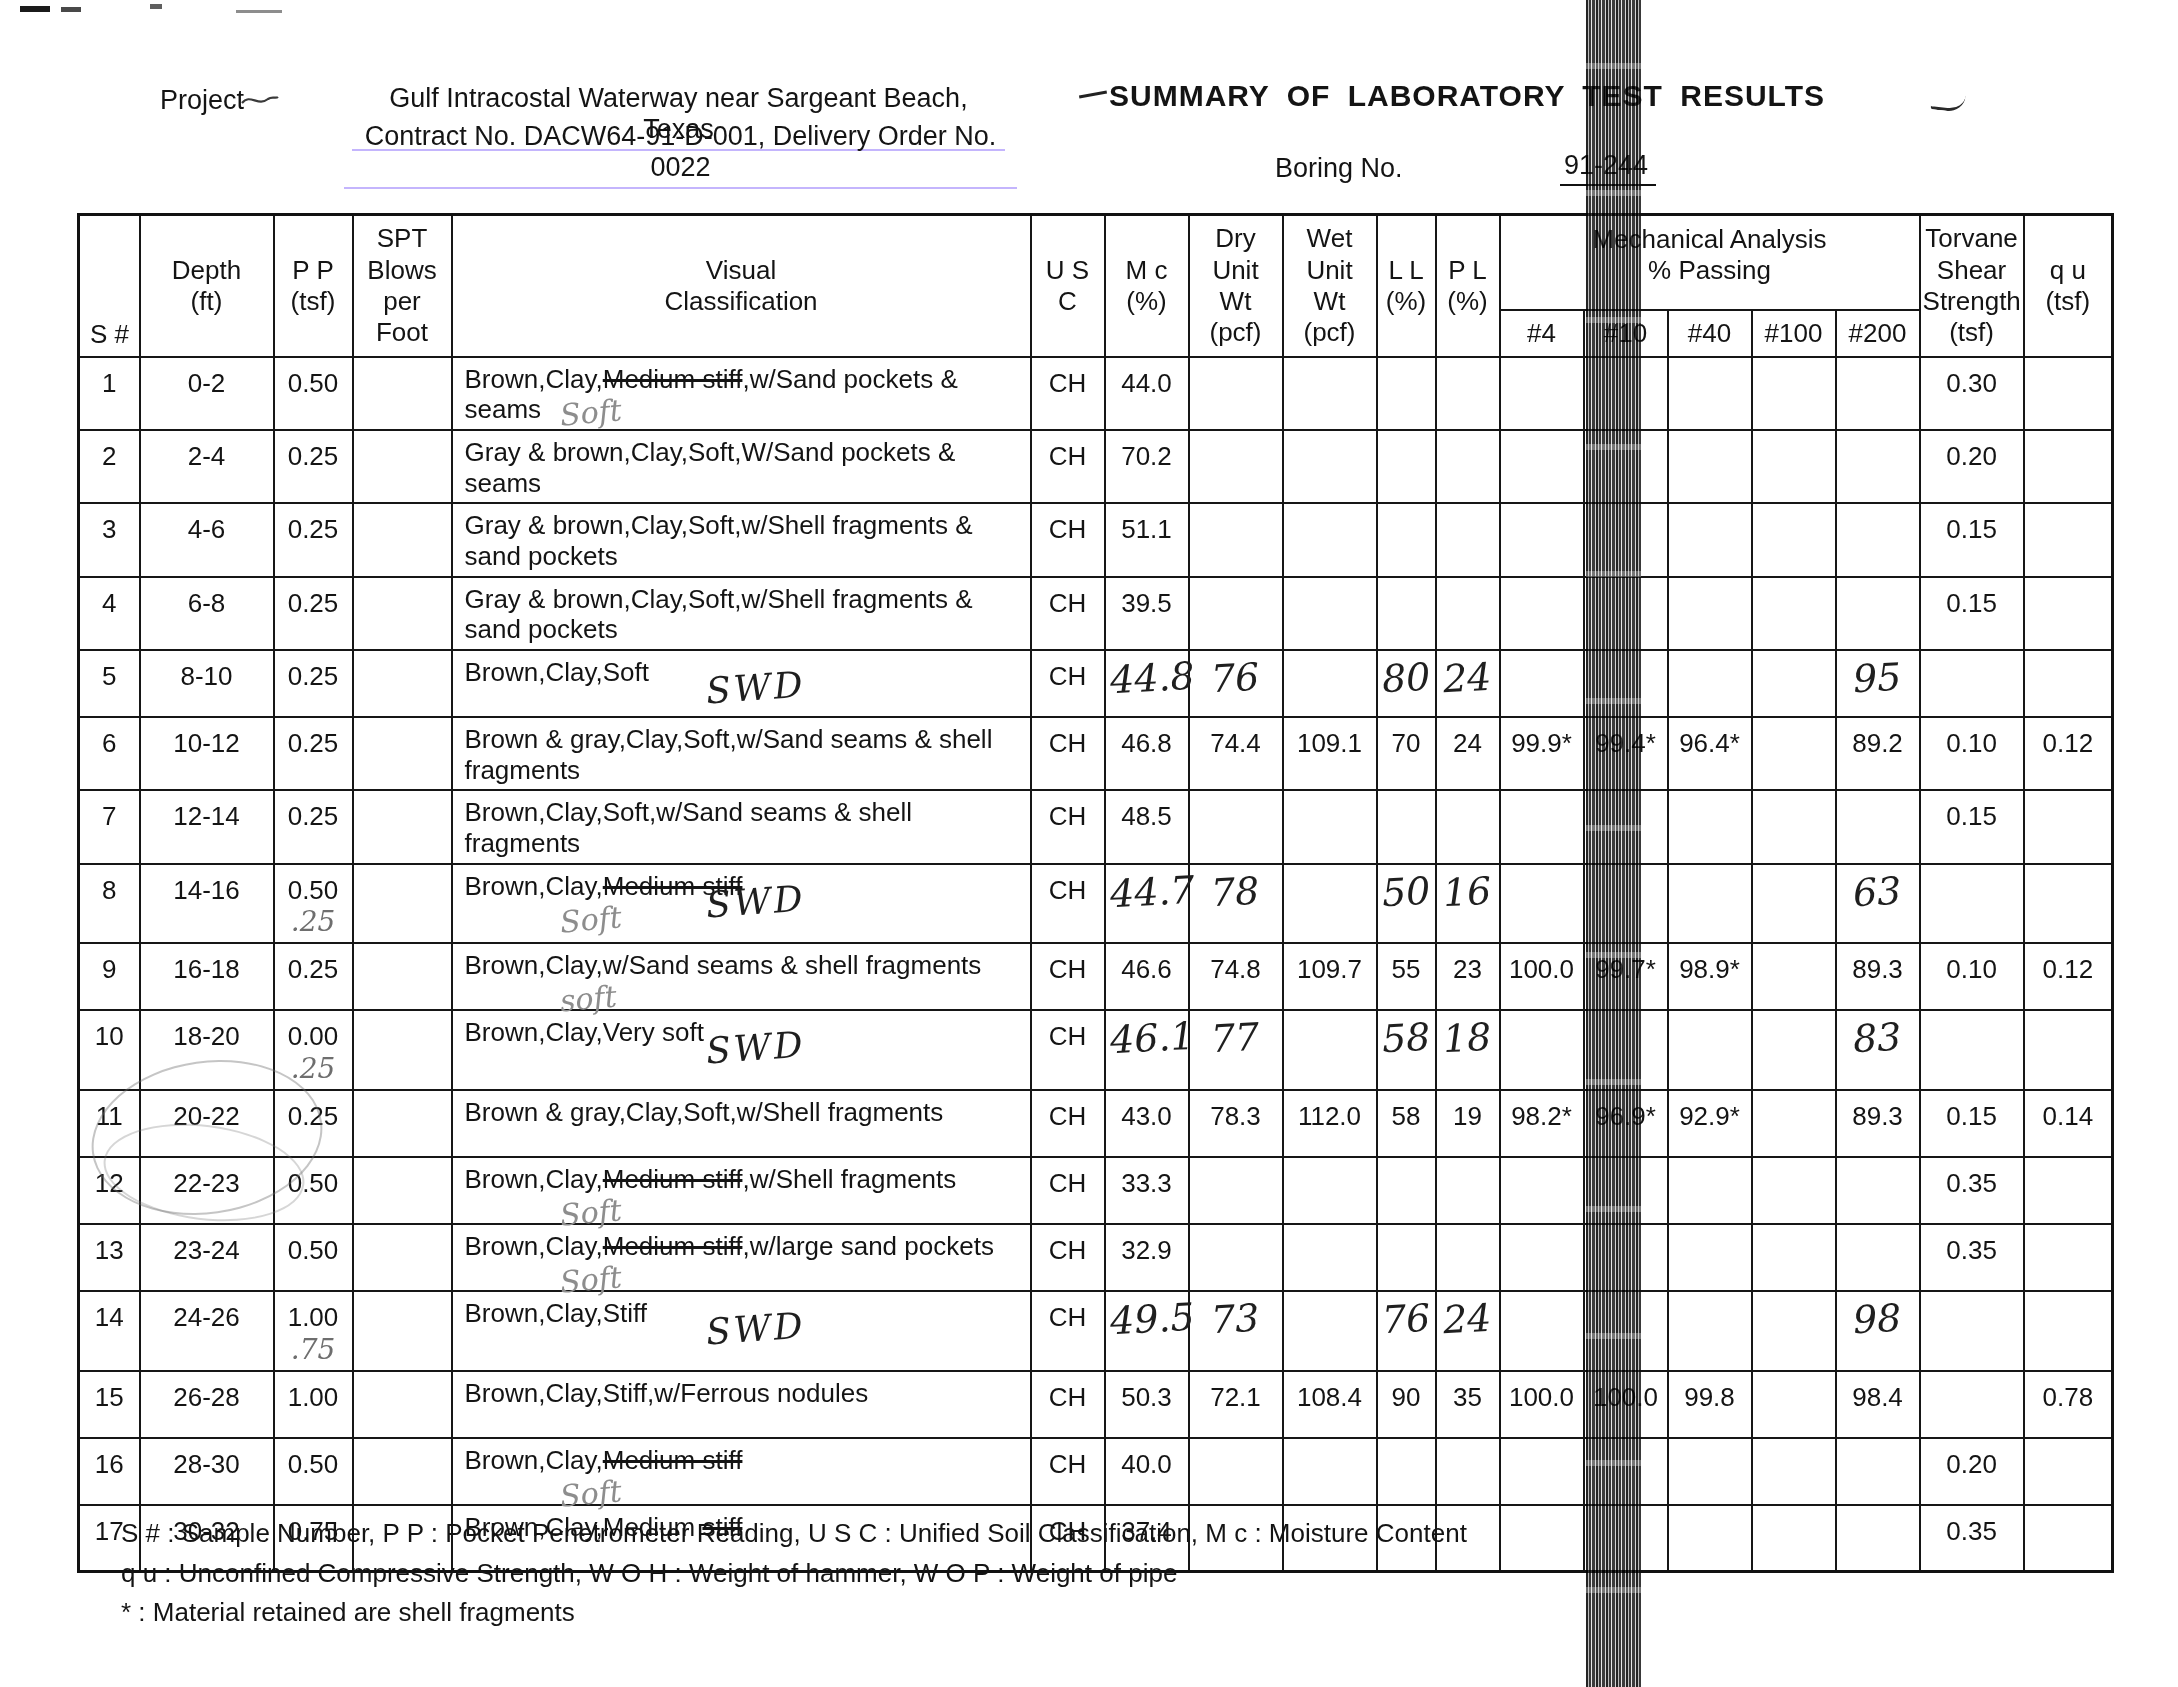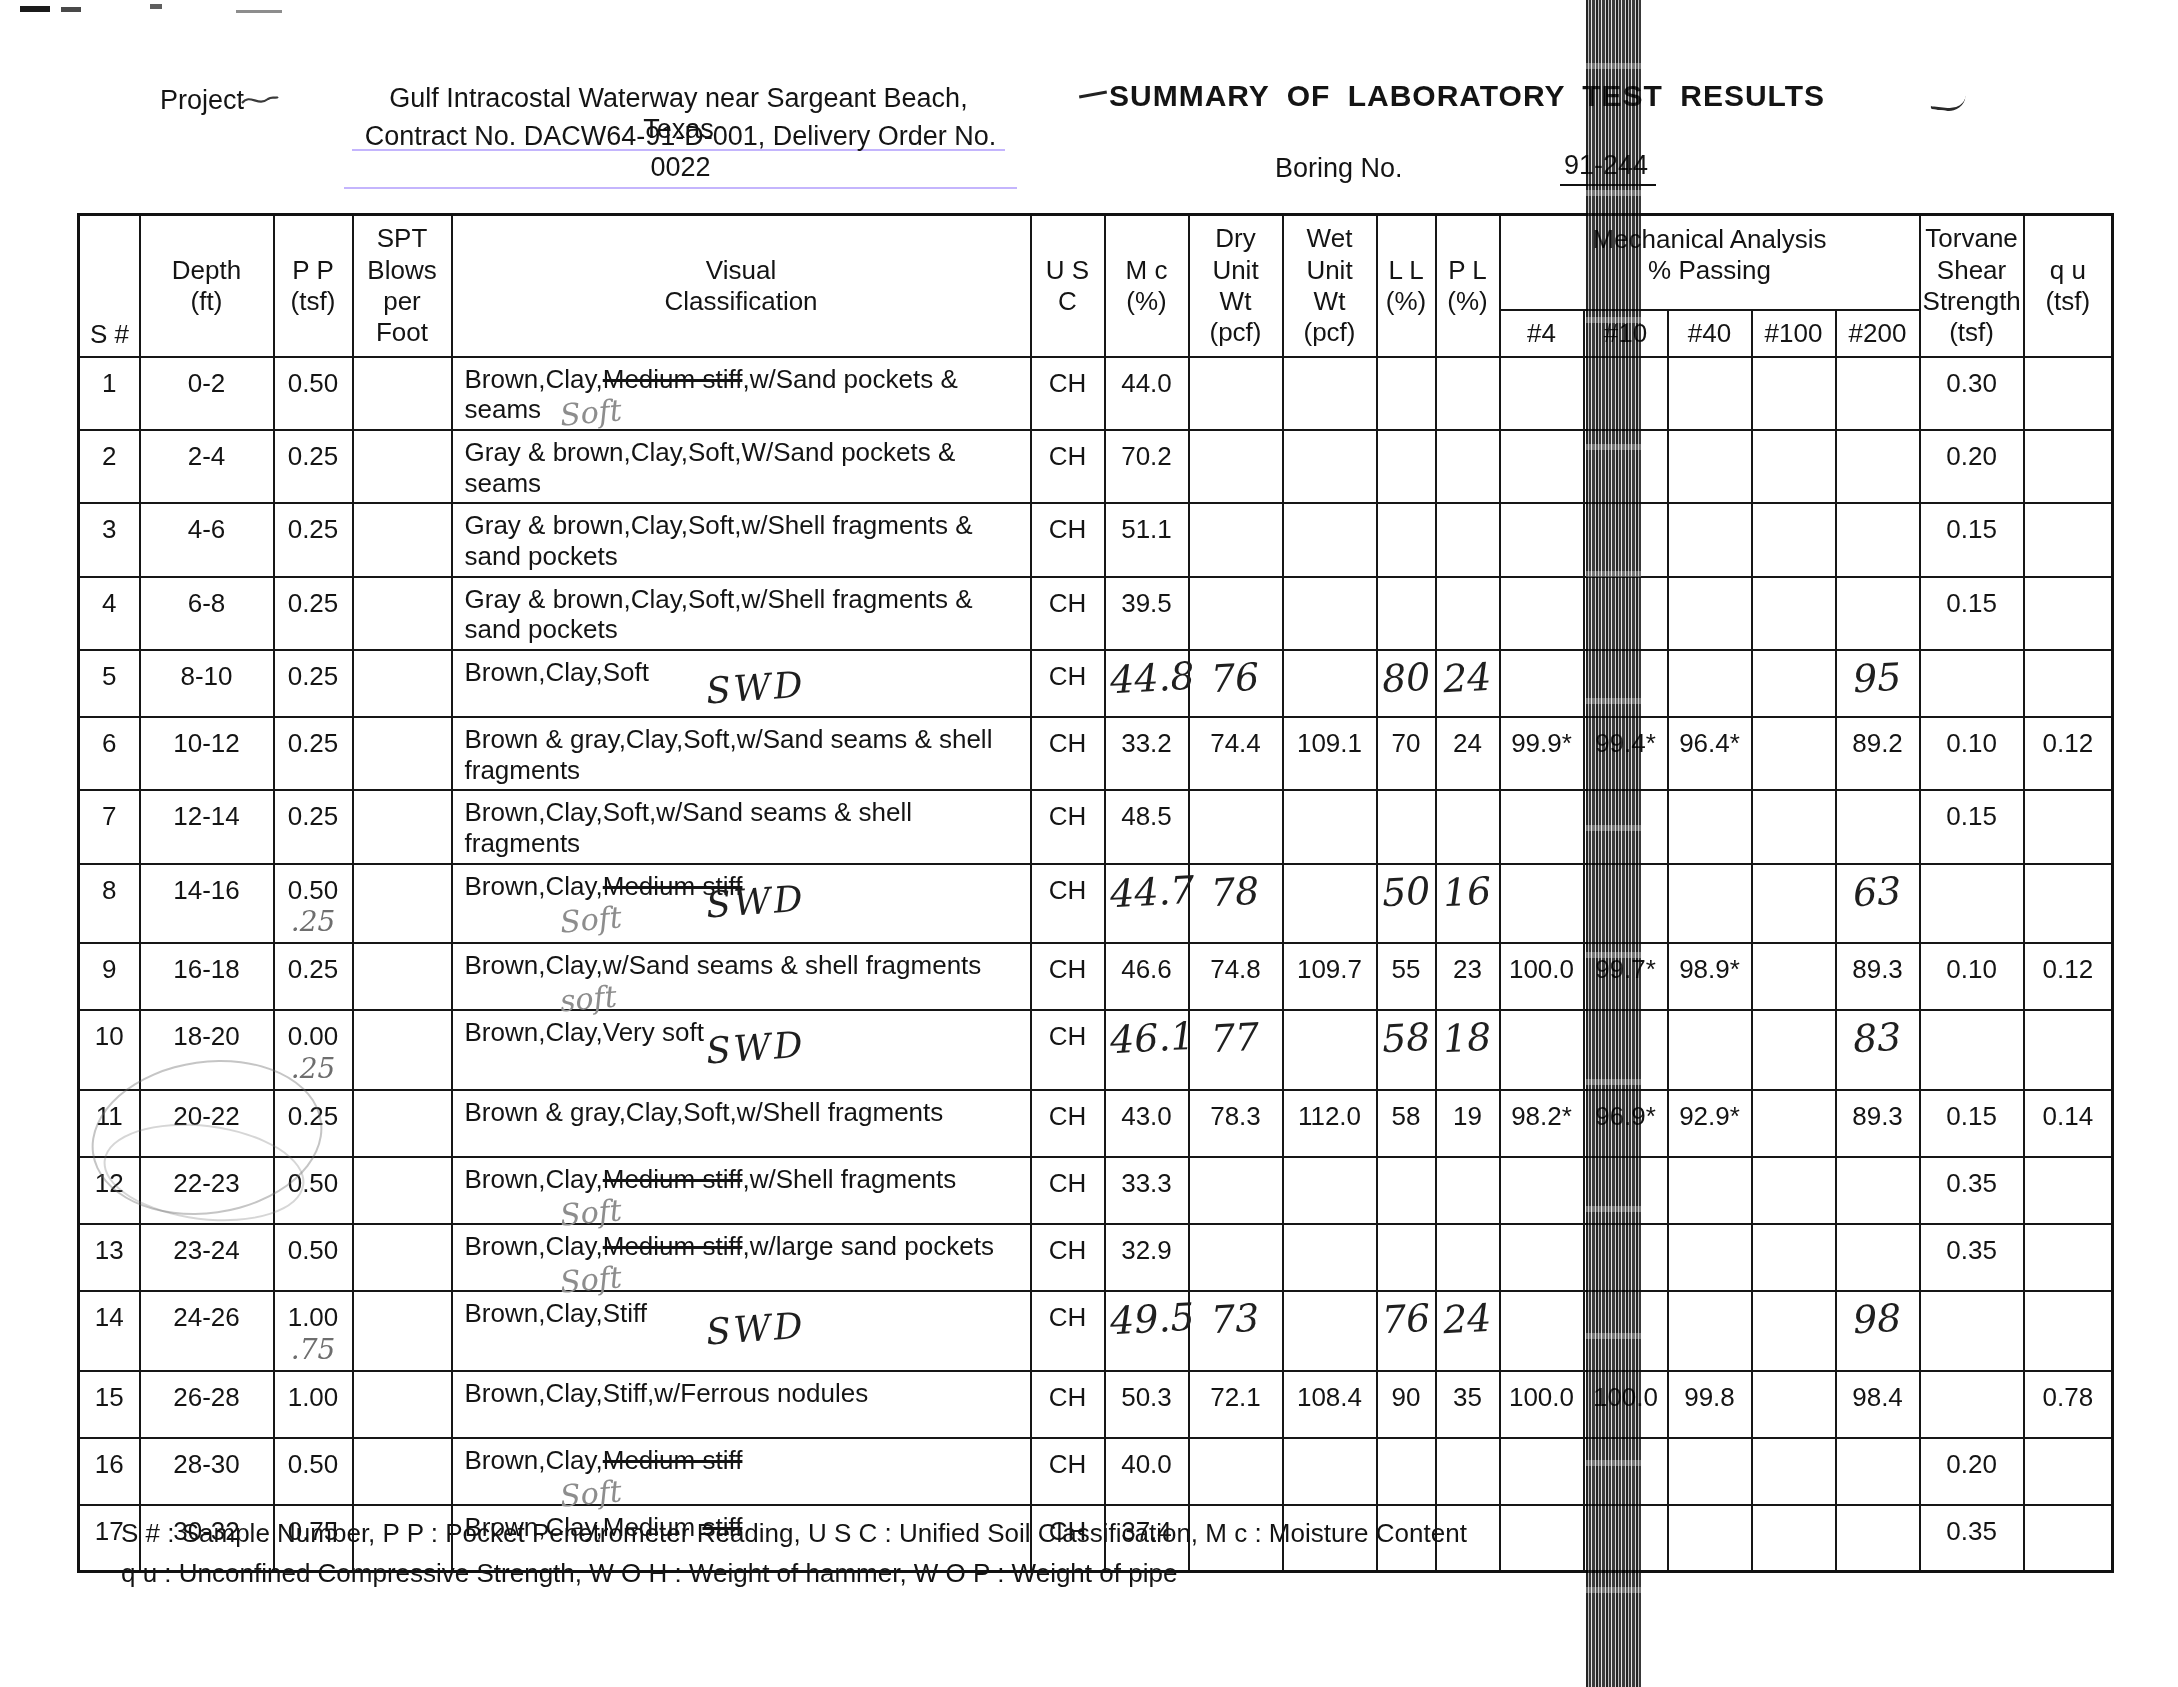--- a/index.html
+++ b/index.html
@@ -282,21 +282,21 @@
           <td class="c-center">10-12</td>
           <td class="c-center">
             <div>0.25</div>
           </td>
           <td class="c-center"></td>
           <td class="c-cls">
             <div><span>Brown &amp; gray,Clay,Soft,w/Sand seams &amp; shell</span></div>
             <div>fragments</div>
           </td>
           <td class="c-center">CH</td>
-          <td class="c-center">33.2</td>
+          <td class="c-center">46.8</td>
           <td class="c-center">74.4</td>
           <td class="c-center">109.1</td>
           <td class="c-center">70</td>
           <td class="c-center">24</td>
           <td class="c-center">99.9*</td>
           <td class="c-center">99.4*</td>
           <td class="c-center">96.4*</td>
           <td class="c-center"></td>
           <td class="c-center">89.2</td>
           <td class="c-center">0.10</td>
@@ -579,17 +579,18 @@
         </tr>
       </tbody>
   </table>
 
   <div class="pencil-ellipse" style="left:91px; top:1061px; width:228px; height:149px; transform:rotate(-8deg);"></div>
   <div class="pencil-ellipse" style="left:103px; top:1125px; width:198px; height:91px; transform:rotate(7deg); border-color:rgba(120,120,120,0.3);"></div>
 
   <div class="footnotes">
     <div>S # : Sample Number, P P : Pocket Penetrometer Reading, U S C : Unified Soil Classification, M c : Moisture Content</div>
     <div>q u : Unconfined Compressive Strength, W O H : Weight of hammer, W O P : Weight of pipe</div>
+    <div>*  : Material retained are shell fragments</div>
   </div>
 
   <div class="scan-band"></div>
 </div>
 
 
 </body></html>

